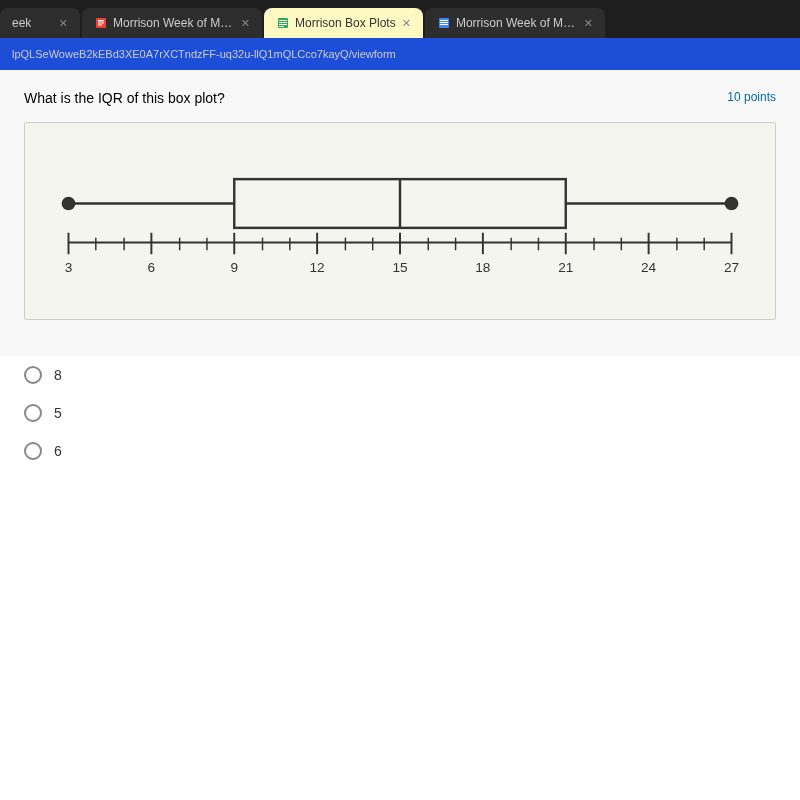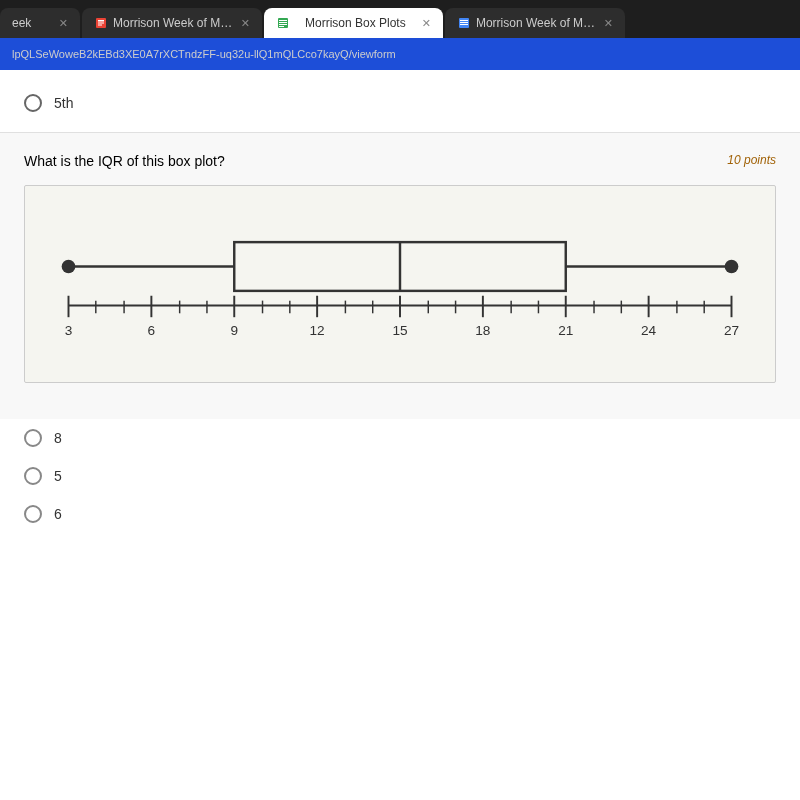--- a/index.html
+++ b/index.html
@@ -32,23 +32,22 @@
       height: 30px;
       min-width: 80px;
       max-width: 180px;
       white-space: nowrap;
       overflow: hidden;
       cursor: pointer;
       position: relative;
     }
 
     .tab.active {
-      background: #ffffff;
+      background: #fef9c3;
       color: #333;
-      gap: 10px;
     }
 
     .tab-icon {
       width: 14px;
       height: 14px;
       margin-right: 5px;
       flex-shrink: 0;
       display: inline-flex;
       align-items: center;
       justify-content: center;
@@ -131,23 +130,22 @@
     }
 
     .question-text {
       font-size: 14px;
       color: #000000;
       font-weight: 400;
     }
 
     .points-label {
       font-size: 12px;
-      color: #a16207;
+      color: #0369a1;
       white-space: nowrap;
-      font-style: italic;
     }
 
     
     .box-plot-container {
       background: #f5f5f0;
       border: 1px solid #ccc;
       border-radius: 2px;
       padding: 20px 24px 16px 24px;
       margin-bottom: 16px;
       position: relative;
@@ -230,26 +228,20 @@
     </div>
   </div>
 
   <div class="address-bar">
     <span class="url-text">lpQLSeWoweB2kEBd3XE0A7rXCTndzFF-uq32u-llQ1mQLCco7kayQ/viewform</span>
   </div>
 </div>
 
 <div class="page-content">
 
-  <div class="previous-answer-section">
-    <div class="radio-option">
-      <div class="radio-circle"></div>
-      <span>5th</span>
-    </div>
-  </div>
 
   <div class="question-section">
     <div class="question-header">
       <span class="question-text">What is the IQR of this box plot?</span>
       <span class="points-label">10 points</span>
     </div>
 
     <div class="box-plot-container">
       <svg class="box-plot-svg" viewBox="0 0 720 160" height="160">
 

